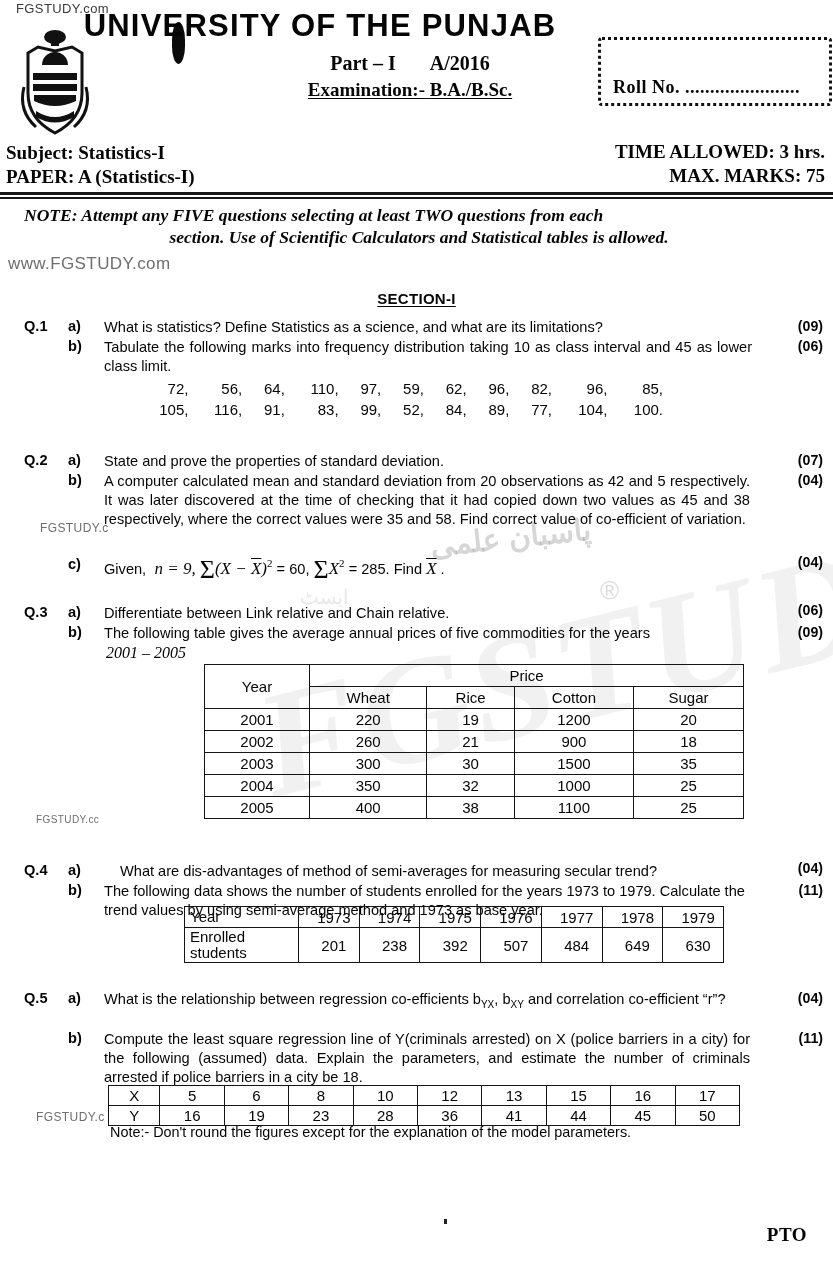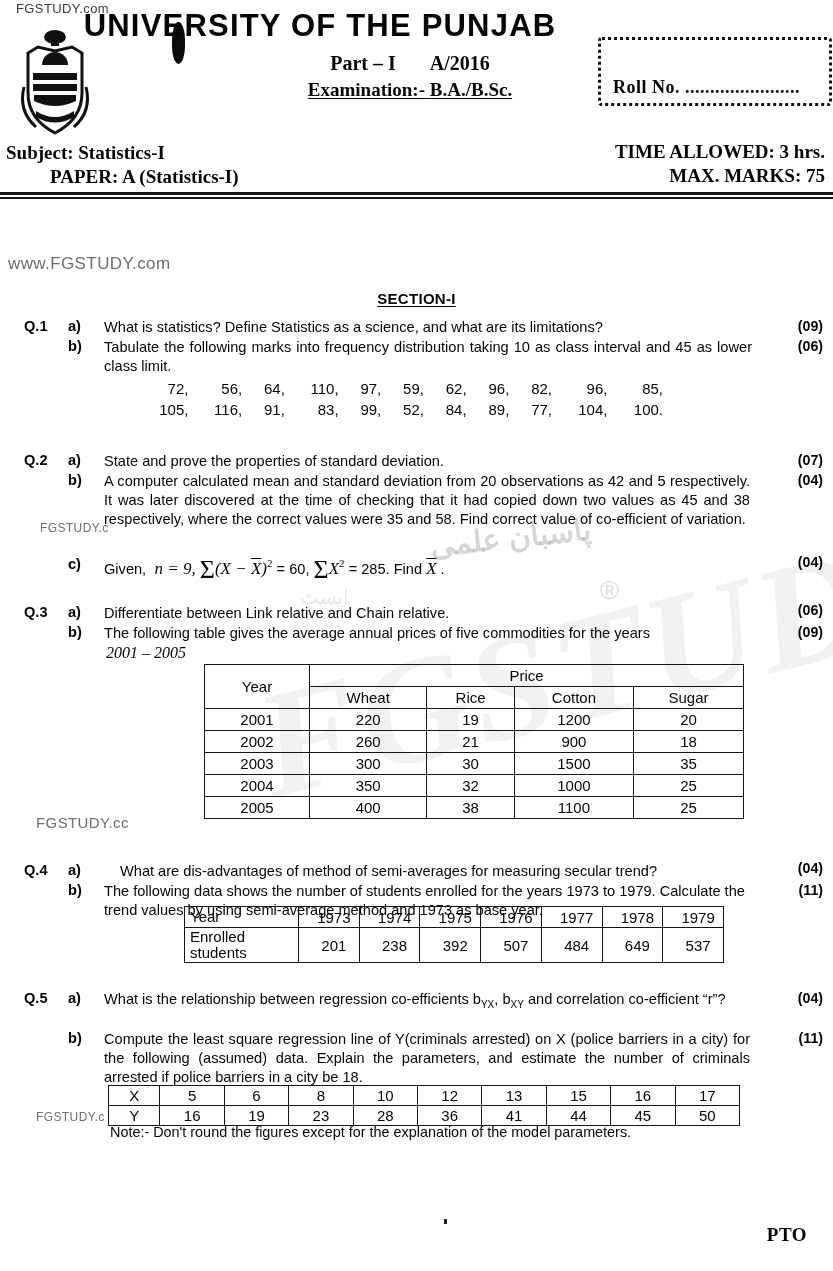--- a/index.html
+++ b/index.html
@@ -27,21 +27,21 @@
     position: absolute;
     font-family: "Liberation Sans", sans-serif;
     color: #6e6e6e;
     letter-spacing: 0.4px;
     white-space: nowrap;
     pointer-events: none;
   }
   .wm-top { left: 16px; top: 1px; font-size: 13px; color: #3a3a3a; }
   .wm-a { left: 8px; top: 254px; font-size: 17px; }
   .wm-b { left: 40px; top: 521px; font-size: 12px; }
-  .wm-c { left: 36px; top: 814px; font-size: 15px; }
+  .wm-c { left: 36px; top: 814px; font-size: 10px; }
   .wm-d { left: 36px; top: 1110px; font-size: 12px; }
 
   .wm-big {
     position: absolute;
     left: 250px;
     top: 575px;
     font-family: "Liberation Serif", serif;
     font-size: 150px;
     font-weight: bold;
     font-style: italic;
@@ -159,21 +159,20 @@
     font-weight: bold;
     font-size: 19px;
   }
   .paper {
     position: absolute;
     left: 6px;
     top: 166px;
     font-family: "Liberation Serif", serif;
     font-weight: bold;
     font-size: 19px;
-    margin-left: 44px;
   }
   .time {
     position: absolute;
     right: 8px;
     top: 141px;
     font-family: "Liberation Serif", serif;
     font-weight: bold;
     font-size: 19px;
   }
   .marks {
@@ -386,20 +385,25 @@
   <div class="subject">Subject: Statistics-I</div>
   <div class="paper">PAPER: A (Statistics-I)</div>
   <div class="time">TIME ALLOWED: 3 hrs.</div>
   <div class="marks">MAX. MARKS: 75</div>
 
   <div class="rule">
       <i class="r1"></i>
       <i class="r2"></i>
     </div>
 
+  <div class="note">
+    <span class="n-lbl">NOTE:</span>
+    <span>Attempt any FIVE questions selecting at least TWO questions from each</span>
+    <span class="l2">section. Use of Scientific Calculators and Statistical tables is allowed.</span>
+  </div>
 
   <div class="section-title">SECTION-I</div>
 
   <div class="qn" style="left:24px; top:318px;">Q.1</div>
   <div class="ql" style="left:68px; top:318px;">a)</div>
   <div class="qtext" style="left:104px; top:318px; width:640px;">What is statistics? Define Statistics as a science, and what are its limitations?</div>
   <div class="marksn" style="top:318px;">(09)</div>
 
   <div class="ql" style="left:68px; top:338px;">b)</div>
   <div class="qtext" style="left:104px; top:338px; width:648px;">Tabulate the following marks into frequency distribution taking 10 as class interval and 45 as lower class limit.</div>
@@ -545,21 +549,21 @@
         <td class="lbl">
           <span>Enrolled</span><br>
           <span>students</span>
         </td>
       <td>201</td>
           <td>238</td>
           <td>392</td>
           <td>507</td>
           <td>484</td>
           <td>649</td>
-          <td>537</td>
+          <td>630</td>
         </tr>
     </tbody>
   </table>
 
   <div class="qn" style="left:24px; top:990px;">Q.5</div>
   <div class="ql" style="left:68px; top:990px;">a)</div>
   <div class="qtext" style="left:104px; top:990px; width:646px;"><span>What is the relationship between regression co-efficients b</span><sub class="sb">YX</sub><span>, b</span><sub class="sb">XY</sub><span> and correlation co-efficient “r”?</span></div>
   <div class="marksn" style="top:990px;">(04)</div>
 
   <div class="ql" style="left:68px; top:1030px;">b)</div>

